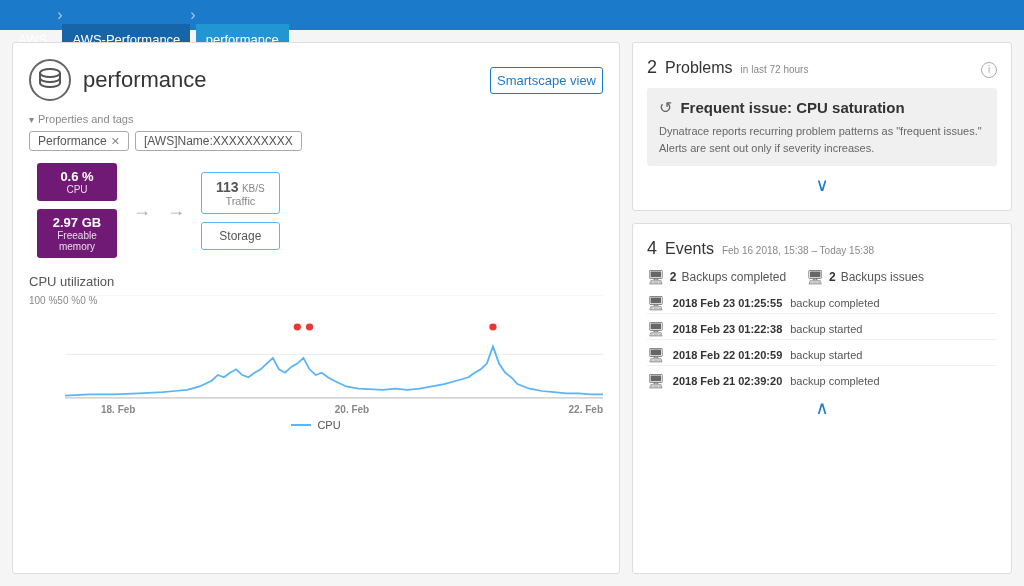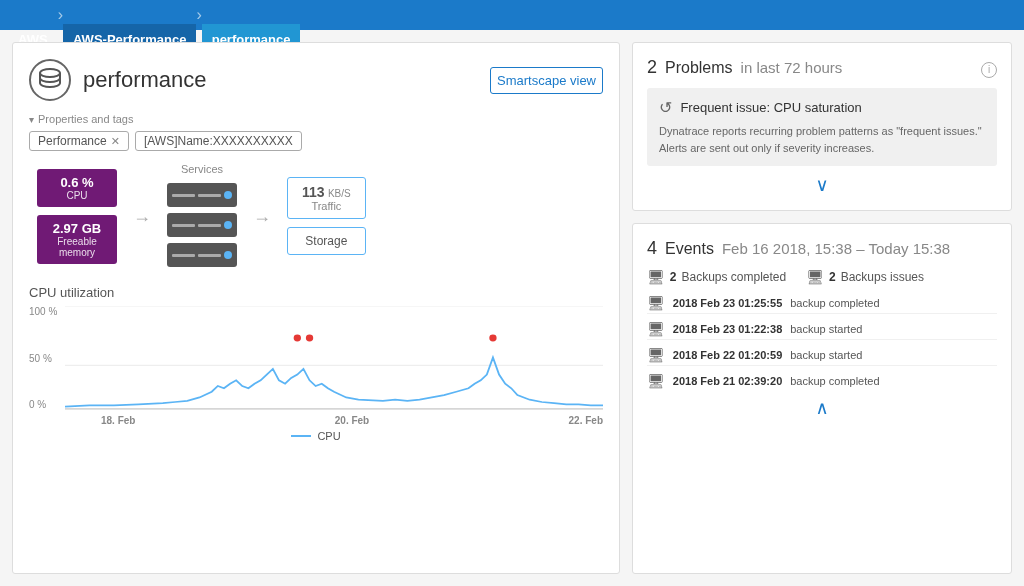--- a/index.html
+++ b/index.html
@@ -14,21 +14,21 @@
       padding: 0 8px;
       gap: 0;
     }
     .nav-item {
       color: white;
       padding: 0 10px;
       height: 100%;
       display: flex;
       align-items: center;
       font-size: 13px;
-      font-weight: 700;
+      font-weight: 400;
       cursor: pointer;
       margin-top: 48px;
     }
     .nav-item.active {
       background: #1565a8;
     }
     .nav-separator {
       color: rgba(255,255,255,0.6);
       font-size: 16px;
     }
@@ -234,21 +234,21 @@
     .chart-area {
       position: relative;
       height: 120px;
     }
     .chart-y-labels {
       position: absolute;
       left: 0;
       top: 0;
       height: 100%;
       display: flex;
-      flex-direction: column;
+      flex-direction: row;
       justify-content: space-between;
       font-size: 10px;
       color: #888;
       padding-bottom: 16px;
     }
     .chart-canvas {
       position: absolute;
       left: 36px;
       right: 0;
       top: 0;
@@ -308,21 +308,21 @@
       font-size: 18px;
       font-weight: 500;
       color: #333;
     }
     .panel-label {
       font-size: 16px;
       font-weight: 500;
       color: #333;
     }
     .panel-sublabel {
-      font-size: 15px;
+      font-size: 10px;
       color: #888;
     }
     .info-icon {
       margin-left: auto;
       width: 16px;
       height: 16px;
       border: 1.5px solid #aaa;
       border-radius: 50%;
       display: flex;
       align-items: center;
@@ -340,22 +340,22 @@
       display: flex;
       align-items: center;
       gap: 8px;
       margin-bottom: 6px;
     }
     .refresh-icon {
       font-size: 16px;
       color: #666;
     }
     .problem-title {
-      font-size: 13px;
-      font-weight: 400;
+      font-size: 15px;
+      font-weight: 700;
       color: #333;
     }
     .problem-desc {
       font-size: 11px;
       color: #666;
       line-height: 1.5;
     }
     .chevron-down {
       text-align: center;
       font-size: 18px;
@@ -461,38 +461,20 @@
           <div class="metric-label">CPU</div>
         </div>
         <div class="metric-box">
           <div class="metric-value">2.97 GB</div>
           <div class="metric-label">Freeable memory</div>
         </div>
       </div>
 
       <span class="arrow-right">→</span>
 
-      <div class="services-group">
-        <div class="services-label">Services</div>
-        <div class="server-icon">
-          <div class="server-line"></div>
-          <div class="server-line"></div>
-          <div class="server-dot"></div>
-        </div>
-        <div class="server-icon">
-          <div class="server-line"></div>
-          <div class="server-line"></div>
-          <div class="server-dot"></div>
-        </div>
-        <div class="server-icon">
-          <div class="server-line"></div>
-          <div class="server-line"></div>
-          <div class="server-dot"></div>
-        </div>
-      </div>
 
       <span class="arrow-right">→</span>
 
       <div class="right-boxes">
         <div class="side-box traffic-box">
           <div>
             <span style="font-size:14px;font-weight:600;">113</span>
             <span style="font-size:10px;color:#888;">KB/S</span>
           </div>
           <div style="font-size:11px;color:#888;">Traffic</div>

